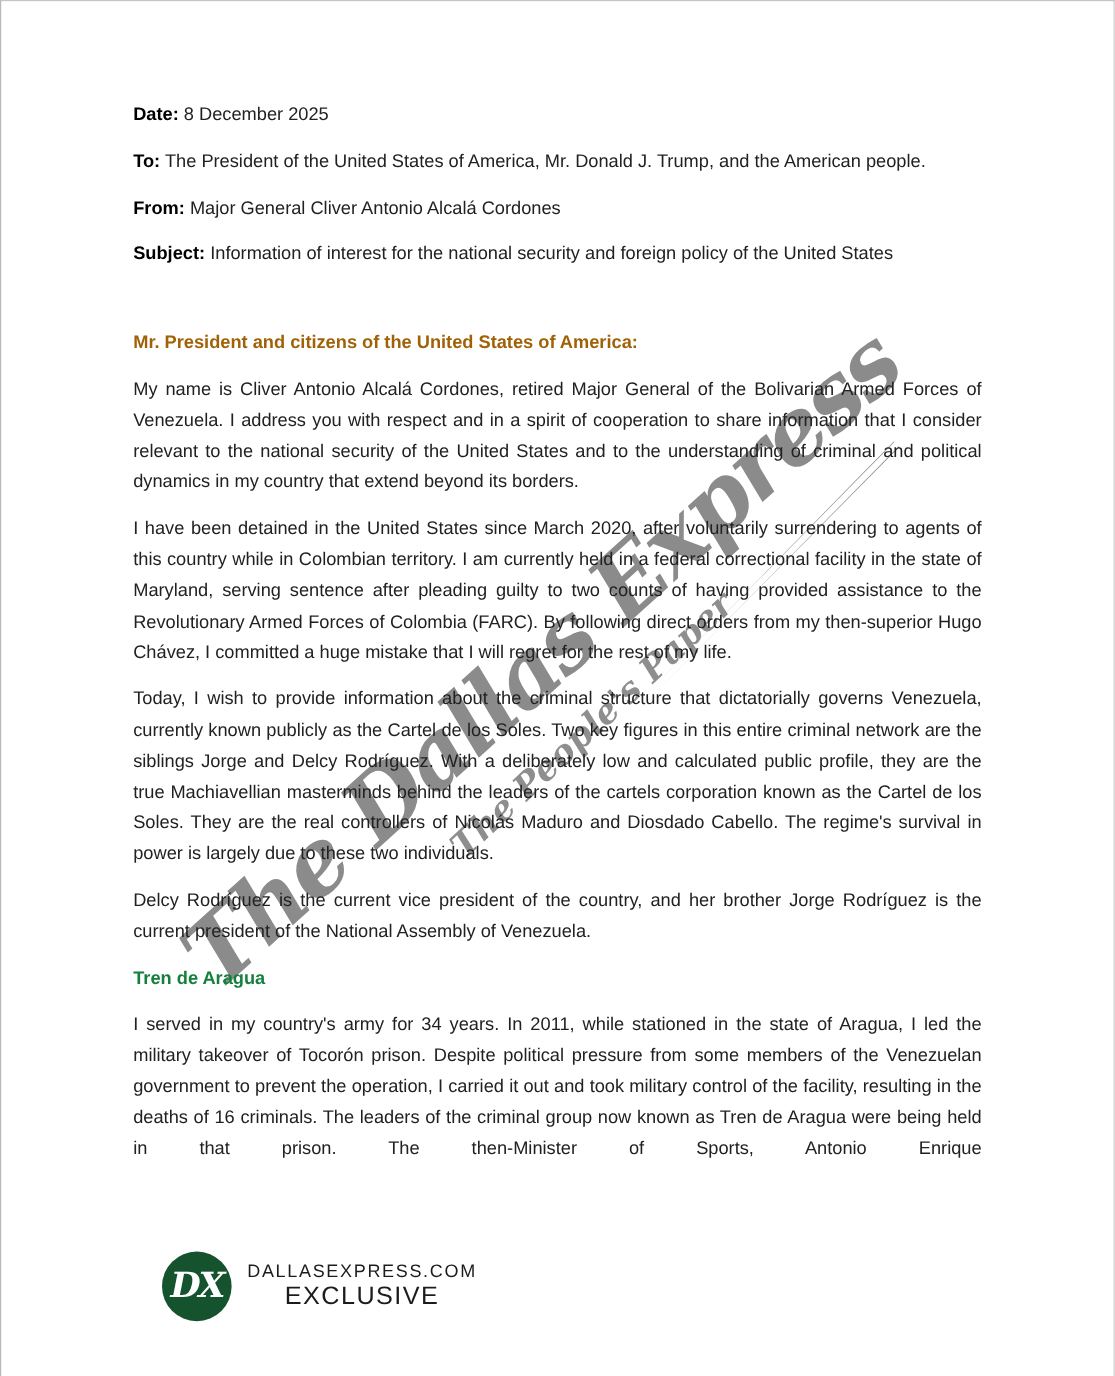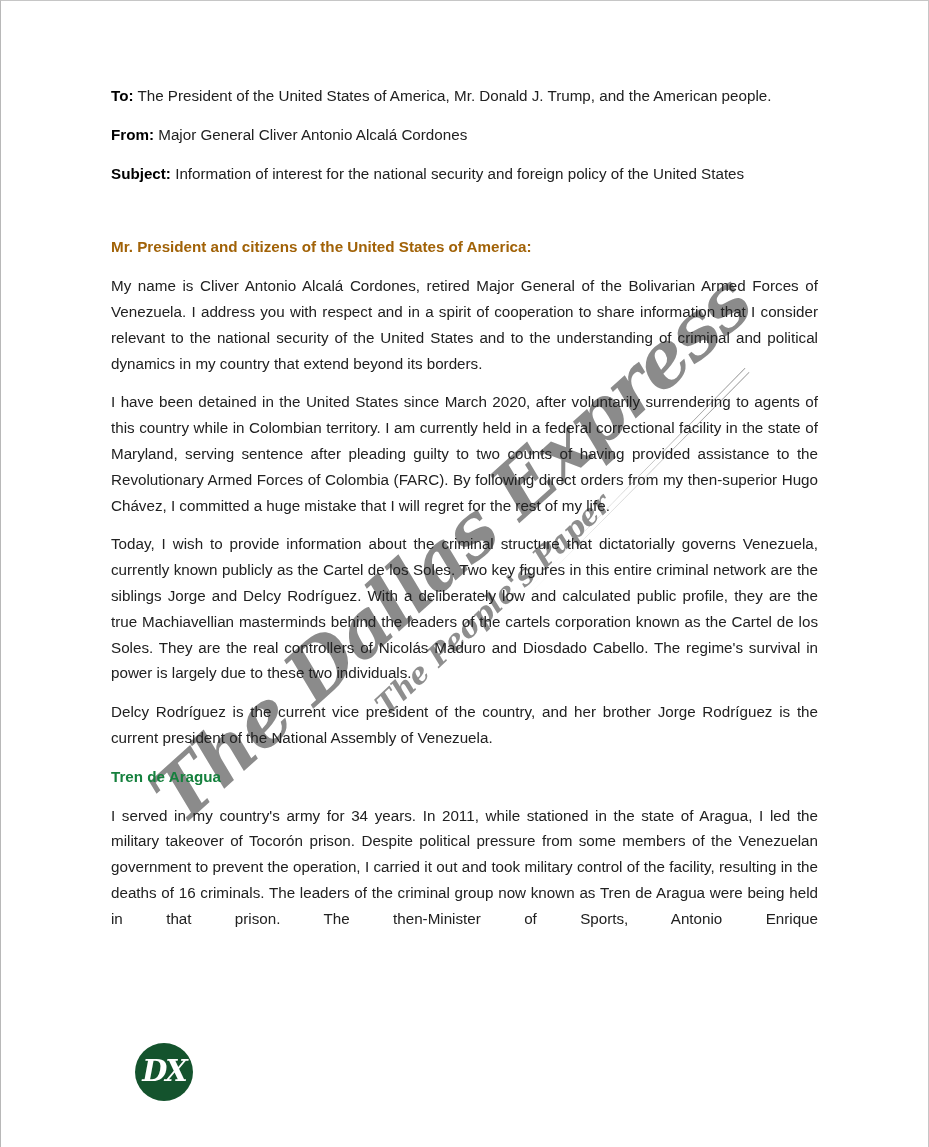--- a/index.html
+++ b/index.html
@@ -139,20 +139,21 @@
 <div class="page">
 
   <div class="watermark">
     <div class="wm-title">The Dallas Express</div>
     <div class="wm-tagline">The People's Paper</div>
     <div class="wm-quill"></div>
   </div>
 
   <div class="content">
 
+    <p class="meta"><strong>Date:</strong> <span>8 December 2025</span></p>
 
     <p class="meta"><strong>To:</strong> <span>The President of the United States of America, Mr. Donald J. Trump, and the American people.</span></p>
 
     <p class="meta"><strong>From:</strong> <span>Major General Cliver Antonio Alcalá Cordones</span></p>
 
     <p class="meta subject"><strong>Subject:</strong> <span>Information of interest for the national security and foreign policy of the United States</span></p>
 
     <p class="salutation">Mr. President and citizens of the United States of America:</p>
 
     <p class="body-par">My name is Cliver Antonio Alcalá Cordones, retired Major General of the Bolivarian Armed Forces of Venezuela. I address you with respect and in a spirit of cooperation to share information that I consider relevant to the national security of the United States and to the understanding of criminal and political dynamics in my country that extend beyond its borders.</p>
@@ -163,15 +164,19 @@
     <p class="section-heading">Tren de Aragua</p>
 
     <p class="body-par continues">I served in my country's army for 34 years. In 2011, while stationed in the state of Aragua, I led the military takeover of Tocorón prison. Despite political pressure from some members of the Venezuelan government to prevent the operation, I carried it out and took military control of the facility, resulting in the deaths of 16 criminals. The leaders of the criminal group now known as Tren de Aragua were being held in that prison. The then-Minister of Sports, Antonio Enrique</p>
 
   </div>
 
   <div class="footer">
     <div class="dx-circle">
       <span class="dx-monogram">DX</span>
     </div>
+    <div class="footer-text">
+      <span class="footer-brand">DALLASEXPRESS.COM</span>
+      <span class="footer-label">EXCLUSIVE</span>
+    </div>
   </div>
 
 </div>
 
 </body></html>

